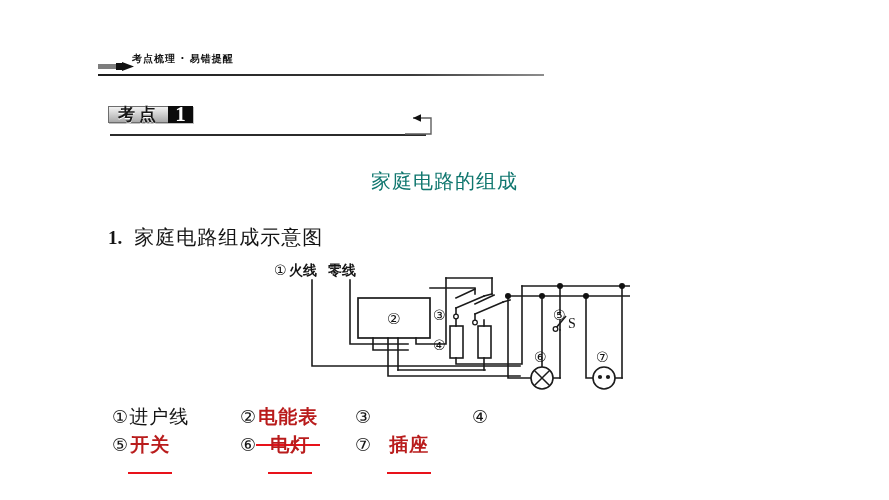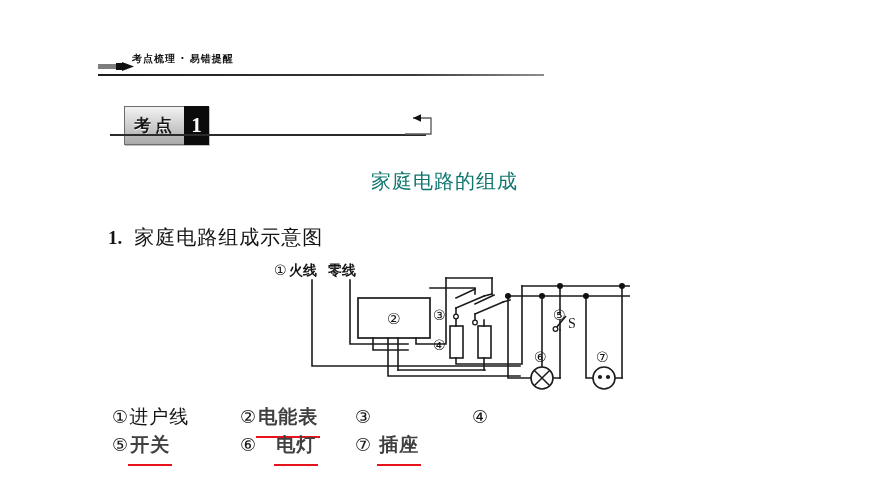--- a/index.html
+++ b/index.html
@@ -55,23 +55,23 @@
   
   #kaodian-block {
     position: absolute;
     left: 108px;
     top: 106px;
     width: 330px;
     height: 34px;
   }
   #kaodian-badge {
     position: absolute;
-    left: 16px;
+    left: 0px;
     top: 0px;
-    height: 39px;
+    height: 17px;
     display: flex;
     align-items: stretch;
     box-shadow: 1px 1px 0 rgba(0,0,0,0.25);
   }
   #kaodian-badge-label {
     background: linear-gradient(to bottom, #f2f2f2 0%, #d2d2d2 45%, #a9a9a9 100%);
     border: 1px solid #6d6d6d;
     border-right: none;
     padding: 0 8px 0 9px;
     display: flex;
@@ -175,24 +175,24 @@
     font-size: 18px;
     font-family: "DejaVu Sans", "Liberation Sans", sans-serif;
   }
   .legend-text { letter-spacing: 1px; }
   .legend-text.ink-black {
     color: #151515;
     padding-left: 1px;
     text-align: center;
   }
   .legend-text.ink-red {
-    color: #404040;
+    color: #b91c1c;
     font-weight: bold;
     border-bottom: 2px solid #e8121a;
-    padding: 0 2px 6px 2px;
+    padding: 0 2px 14px 2px;
   }
 </style>
 </head>
 <body>
 
 <div id="header-band">
   <svg id="header-marker" viewBox="0 0 36 9" width="36" height="9">
     <rect x="0" y="2" width="24" height="5" fill="#7d7d7d"></rect>
     <rect x="18" y="1" width="8" height="7" fill="#111111"></rect>
     <polygon points="24,0 36,4.5 24,9" fill="#111111"></polygon>
@@ -334,20 +334,20 @@
       <span class="legend-marker">④</span>
     </div>
   </div>
   <div class="legend-row">
     <div class="legend-item" style="width:128px;">
       <span class="legend-marker">⑤</span>
       <span class="legend-text ink-red">开关</span>
     </div>
     <div class="legend-item" style="width:115px;">
       <span class="legend-marker">⑥</span>
-      <span class="legend-text ink-red" style="margin-left:18px;">电灯</span>
+      <span class="legend-text ink-red" style="margin-left:12px;">电灯</span>
     </div>
     <div class="legend-item">
       <span class="legend-marker">⑦</span>
-      <span class="legend-text ink-red" style="margin-left:6px;text-align:center;">插座</span>
+      <span class="legend-text ink-red" style="margin-left:16px;text-align:center;">插座</span>
     </div>
   </div>
 </div>
 
 </body></html>

